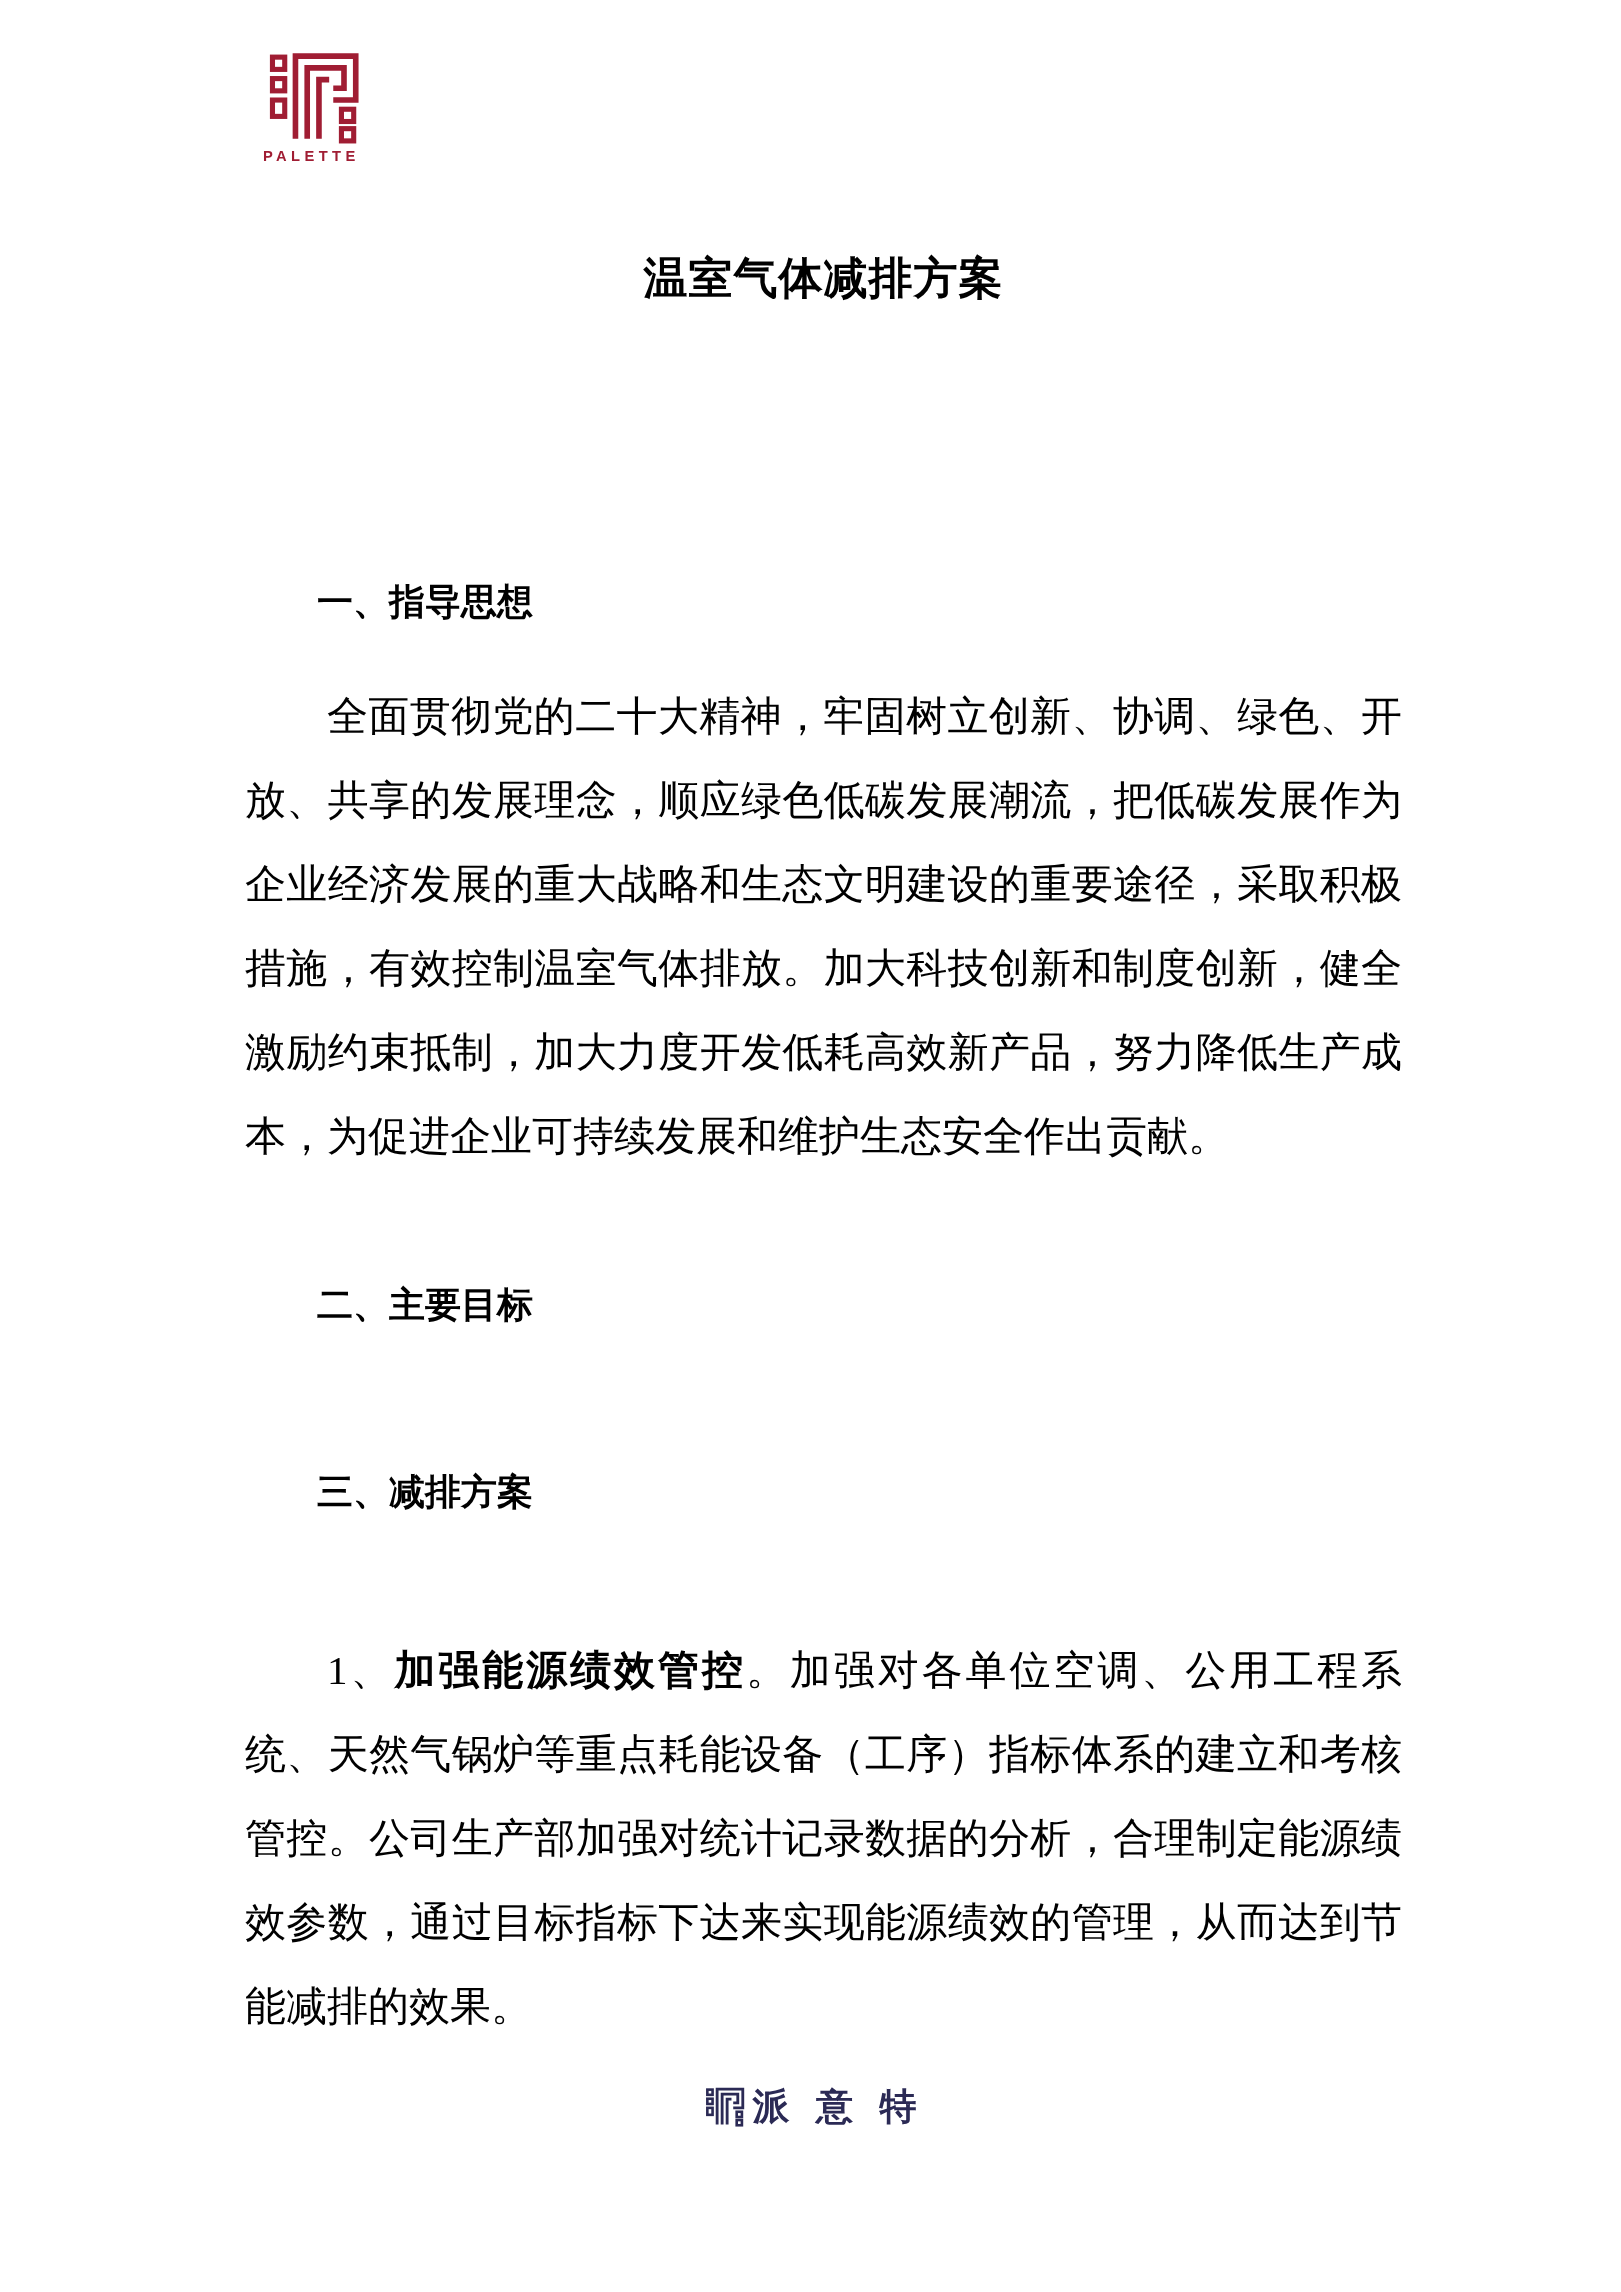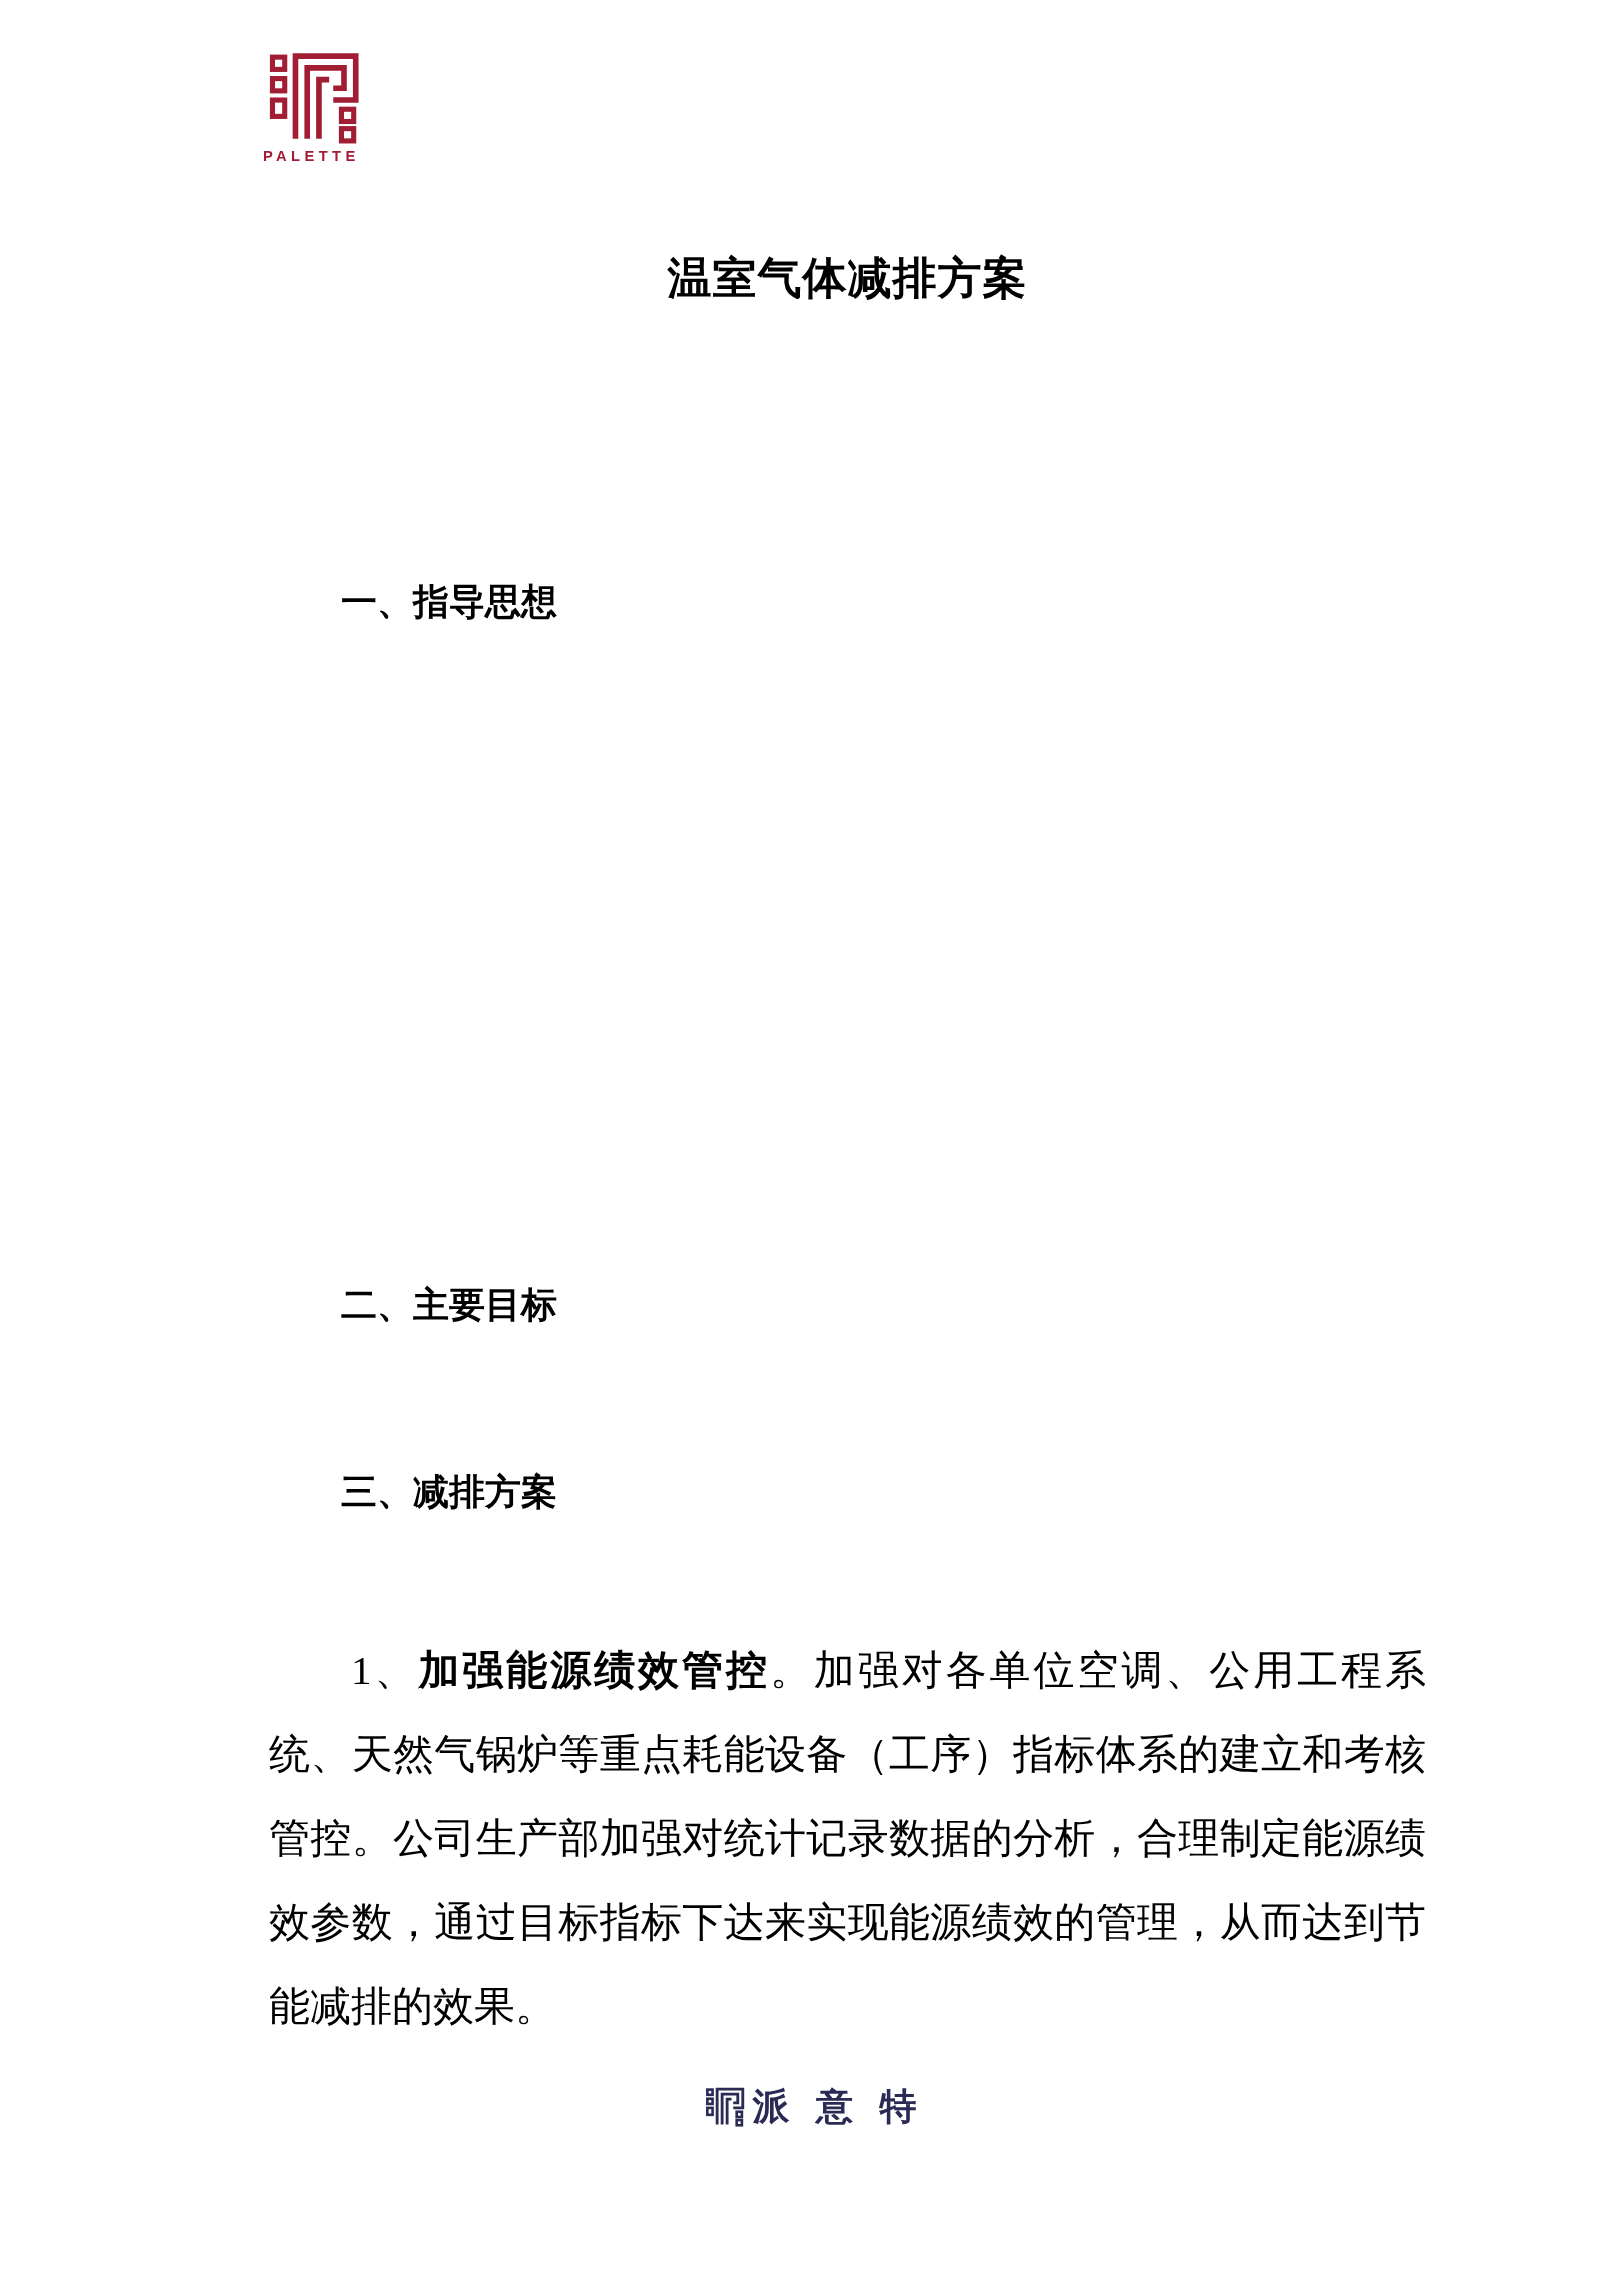--- a/index.html
+++ b/index.html
@@ -40,21 +40,20 @@
     white-space: nowrap;
   }
 
   
   .content-block {
     position: absolute;
     left: 245px;
     width: 1157px;
     font-size: 41px;
     line-height: 84px;
-    margin-left: 24px;
   }
   .doc-title {
     top: 249px;
     text-align: center;
     font-size: 44px;
     font-weight: 700;
     line-height: 59px;
     letter-spacing: 1px;
   }
   .para {
@@ -117,20 +116,21 @@
       <rect x="72" y="76" width="12" height="12" stroke-width="5"></rect>
     </svg>
     <span class="logo-word">PALETTE</span>
   </div>
 
   <h1 class="content-block doc-title">温室气体减排方案</h1>
 
 
   <h2 class="content-block heading h-1">一、指导思想</h2>
 
+  <p class="content-block para p-guiding">全面贯彻党的二十大精神，牢固树立创新、协调、绿色、开放、共享的发展理念，顺应绿色低碳发展潮流，把低碳发展作为企业经济发展的重大战略和生态文明建设的重要途径，采取积极措施，有效控制温室气体排放。加大科技创新和制度创新，健全激励约束抵制，加大力度开发低耗高效新产品，努力降低生产成本，为促进企业可持续发展和维护生态安全作出贡献。</p>
 
   <h2 class="content-block heading h-2">二、主要目标</h2>
 
 
   <h2 class="content-block heading h-3">三、减排方案</h2>
 
   <p class="content-block para p-plan">
     <span>1、</span><span class="run-bold">加强能源绩效管控</span><span>。加强对各单位空调、公用工程系统、天然气锅炉等重点耗能设备（工序）指标体系的建立和考核管控。公司生产部加强对统计记录数据的分析，合理制定能源绩效参数，通过目标指标下达来实现能源绩效的管理，从而达到节能减排的效果。</span>
   </p>
 

